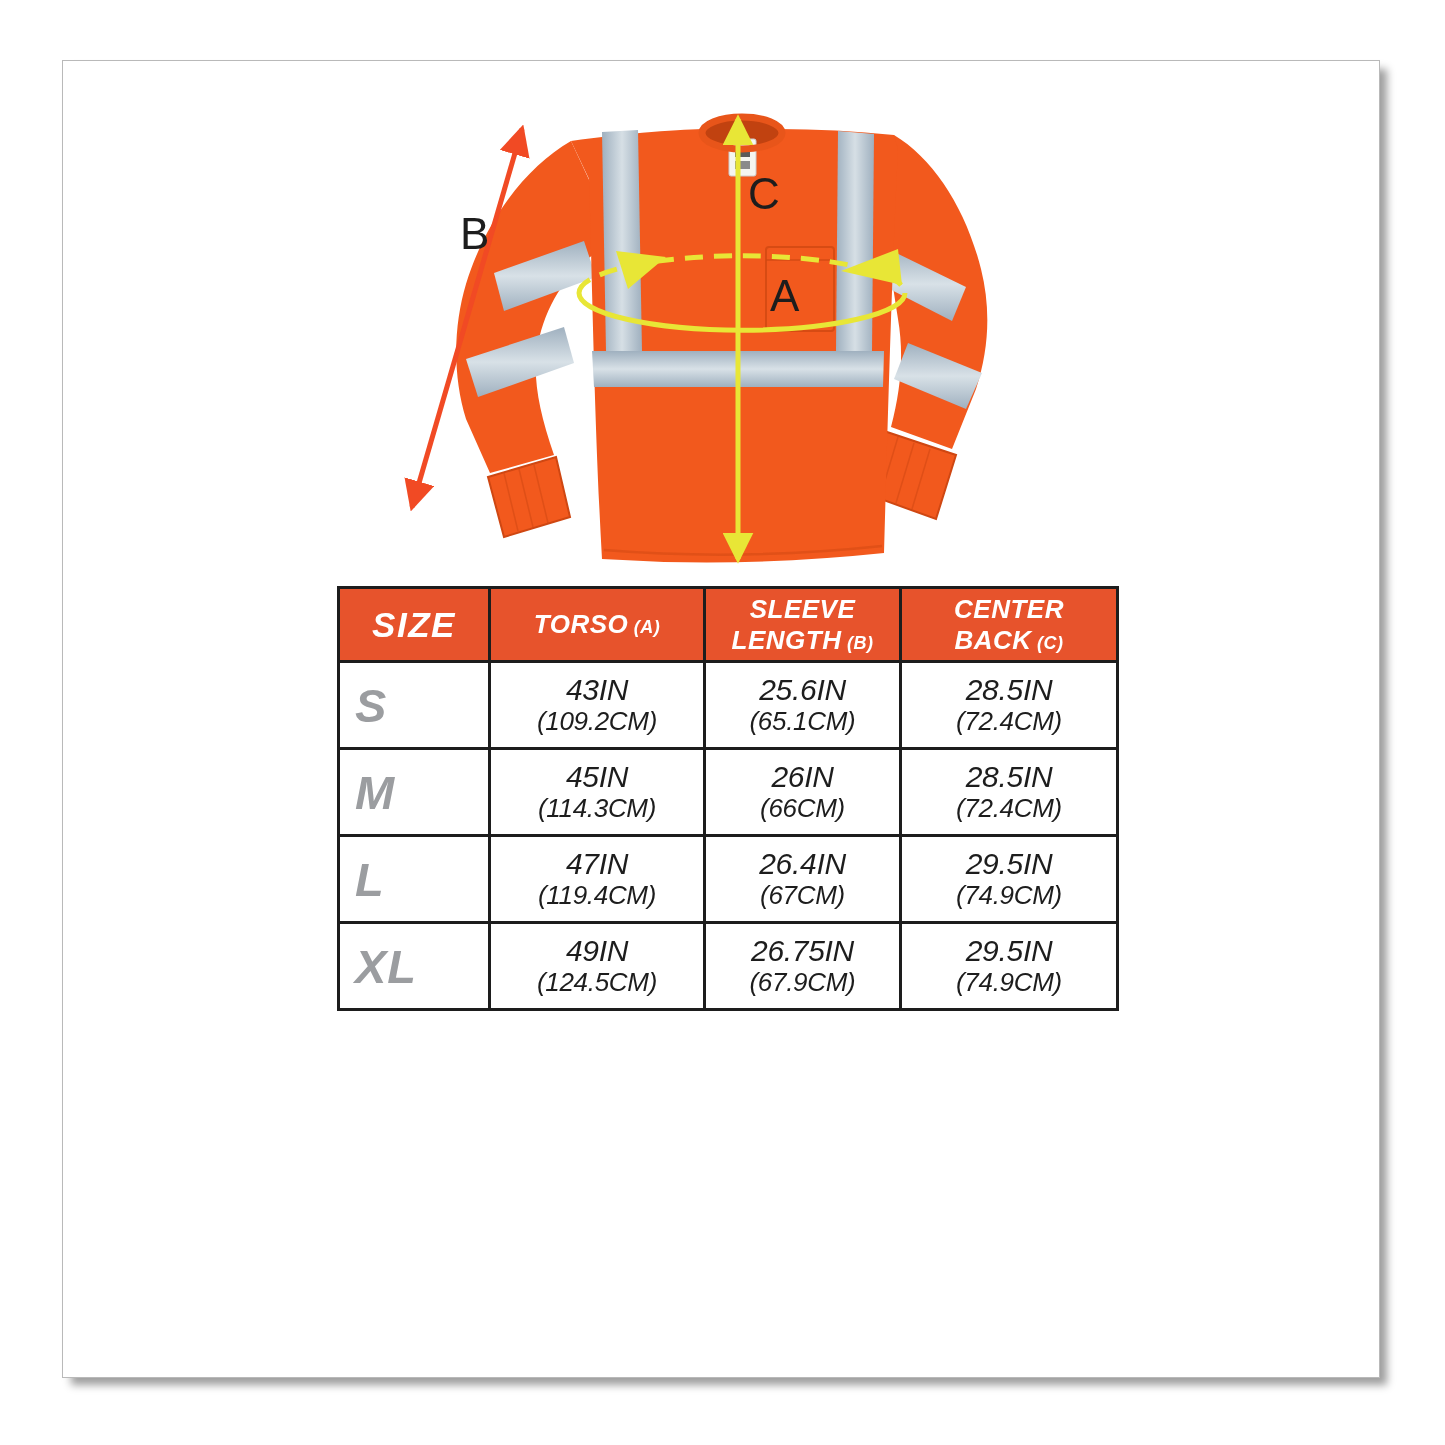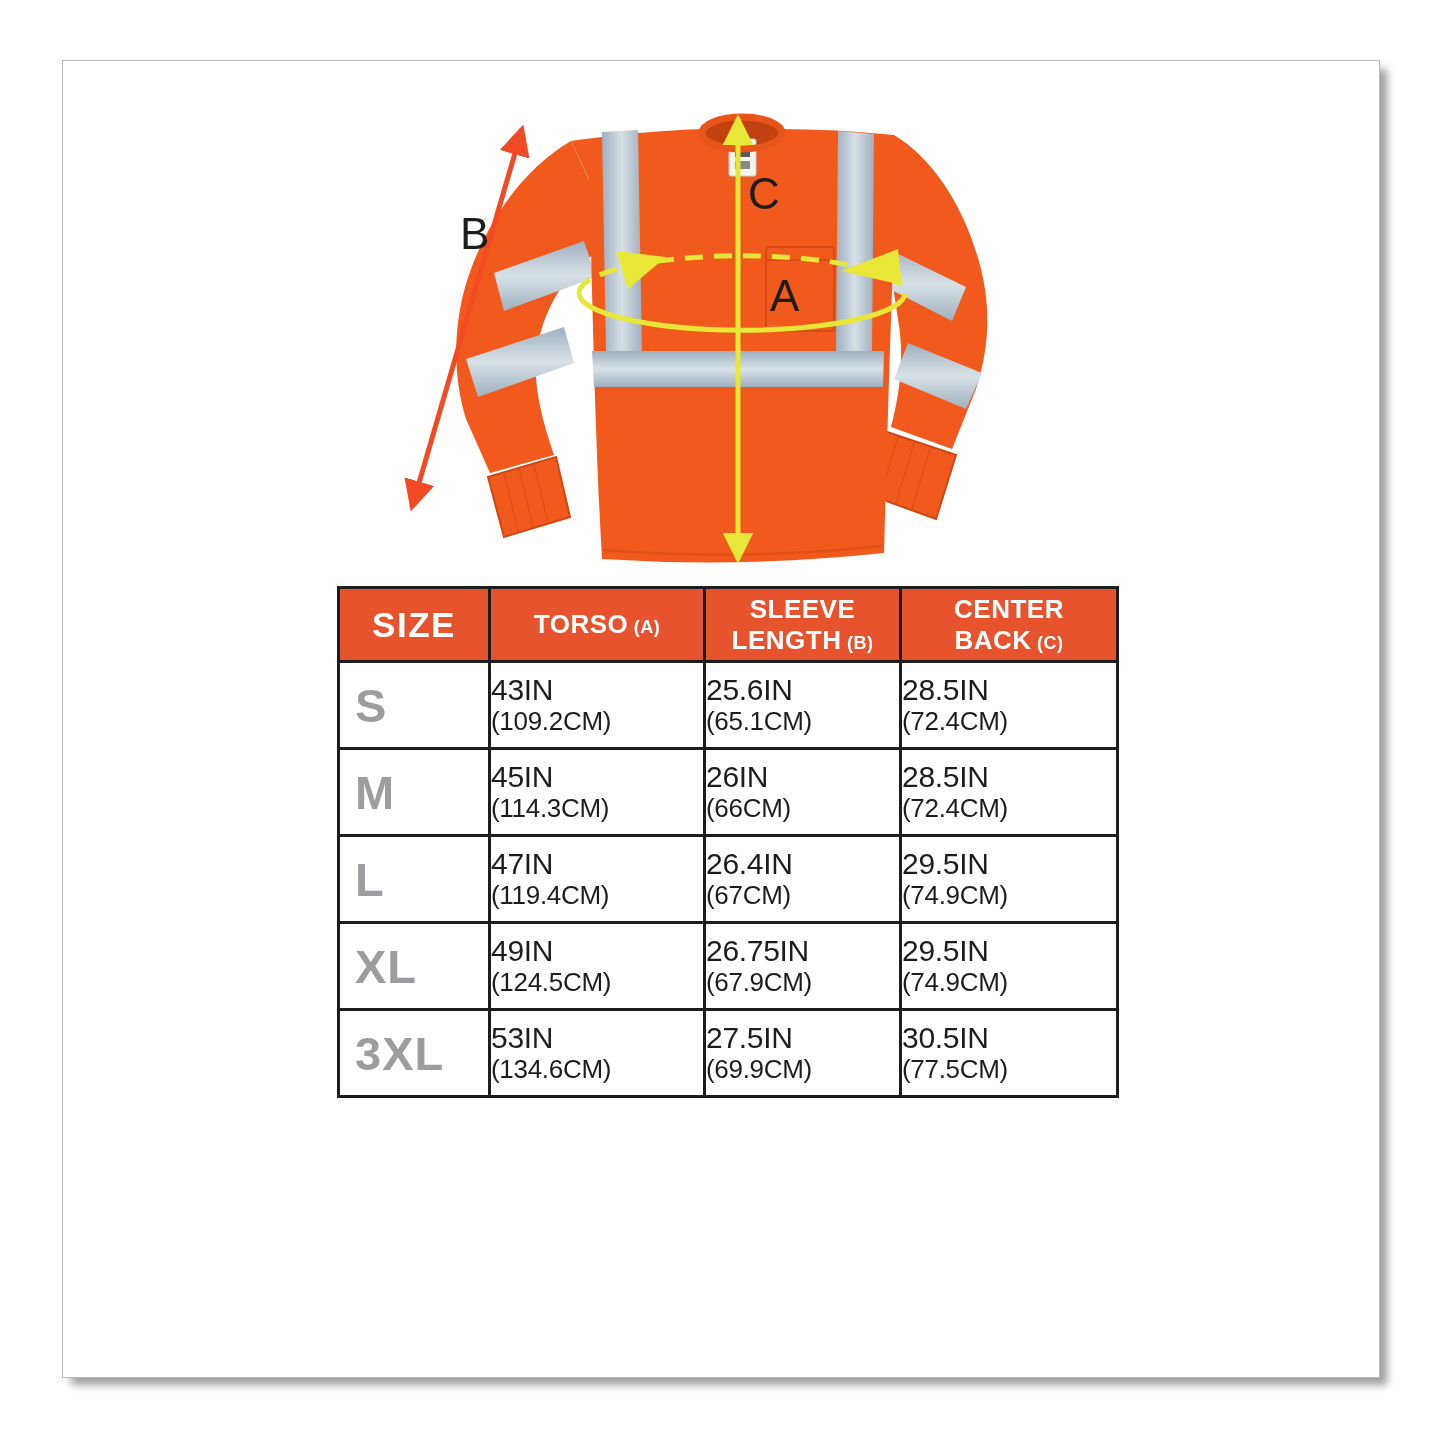--- a/index.html
+++ b/index.html
@@ -26,36 +26,36 @@
   .yellow-stroke{stroke:var(--arrow-yellow);fill:none;}
   .yellow-fill{fill:var(--arrow-yellow);}
   .red-stroke{stroke:var(--arrow-red);fill:none;}
   .red-fill{fill:var(--arrow-red);}
   .shirt-fill{fill:var(--shirt-orange);}
   .seam{stroke:var(--shirt-dark);fill:none;}
   .diagram-label{fill:var(--ink);font-family:"Liberation Sans",sans-serif;
     font-size:44px;font-weight:400;}
   .size-table{
     position:absolute;left:274px;top:525px;width:779px;
-    border-collapse:collapse;table-layout:fixed;
+    border-collapse:collapse;table-layout:fixed;font-style:italic;
   }
   .size-table th,.size-table td{border:3px solid var(--table-border);}
   .size-table thead th{
     background:var(--header-bg);color:var(--header-text);
     font-weight:700;font-size:26px;line-height:1.18;letter-spacing:.5px;
     text-align:center;vertical-align:middle;height:74px;
   }
   .size-table thead th.size-col{font-size:35px;letter-spacing:1.5px;}
   .hdr-sub{font-size:18px;font-weight:700;}
   .size-table tbody tr{height:87px;}
   td.size-cell{
     font-size:47px;font-weight:700;color:var(--size-label-gray);
     padding-left:15px;letter-spacing:1px;text-align:left;vertical-align:middle;
   }
-  td.val-cell{vertical-align:middle;color:var(--ink);}
+  td.val-cell{text-align:center;vertical-align:middle;color:var(--ink);}
   .val-in{font-size:30px;line-height:1.15;letter-spacing:-0.3px;}
   .val-cm{font-size:26px;line-height:1.15;letter-spacing:-0.3px;}
 </style>
 </head>
 <body>
 
 <div class="card">
 
   <svg class="shirt" viewBox="0 0 660 490" width="660" height="490">
     <defs>
@@ -201,31 +201,16 @@
           </td>
           <td class="val-cell">
             <div class="val-in">26.75IN</div>
             <div class="val-cm">(67.9CM)</div>
           </td>
           <td class="val-cell">
             <div class="val-in">29.5IN</div>
             <div class="val-cm">(74.9CM)</div>
           </td>
         </tr>
-        <tr>
-          <td class="size-cell">3XL</td>
-          <td class="val-cell">
-            <div class="val-in">53IN</div>
-            <div class="val-cm">(134.6CM)</div>
-          </td>
-          <td class="val-cell">
-            <div class="val-in">27.5IN</div>
-            <div class="val-cm">(69.9CM)</div>
-          </td>
-          <td class="val-cell">
-            <div class="val-in">30.5IN</div>
-            <div class="val-cm">(77.5CM)</div>
-          </td>
-        </tr>
       </tbody>
   </table>
 
 </div>
 
 </body></html>

